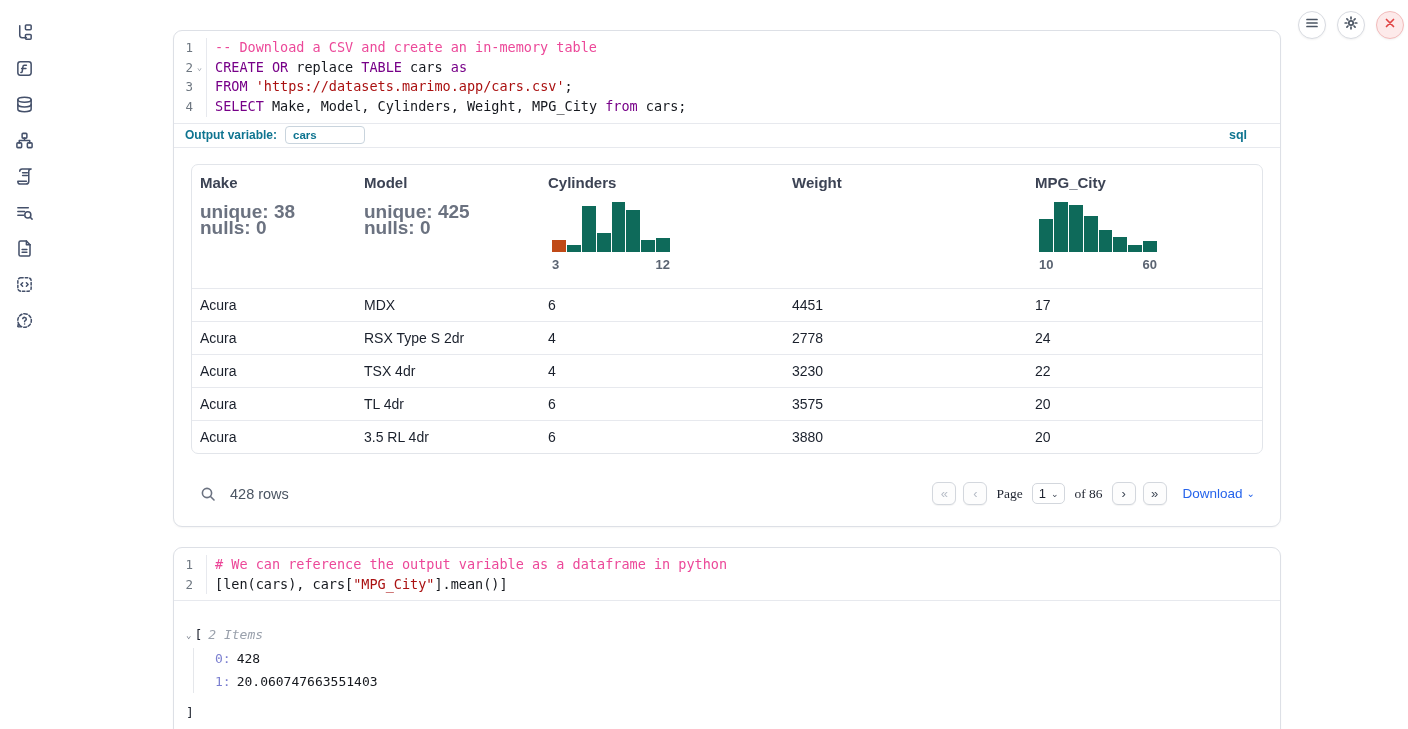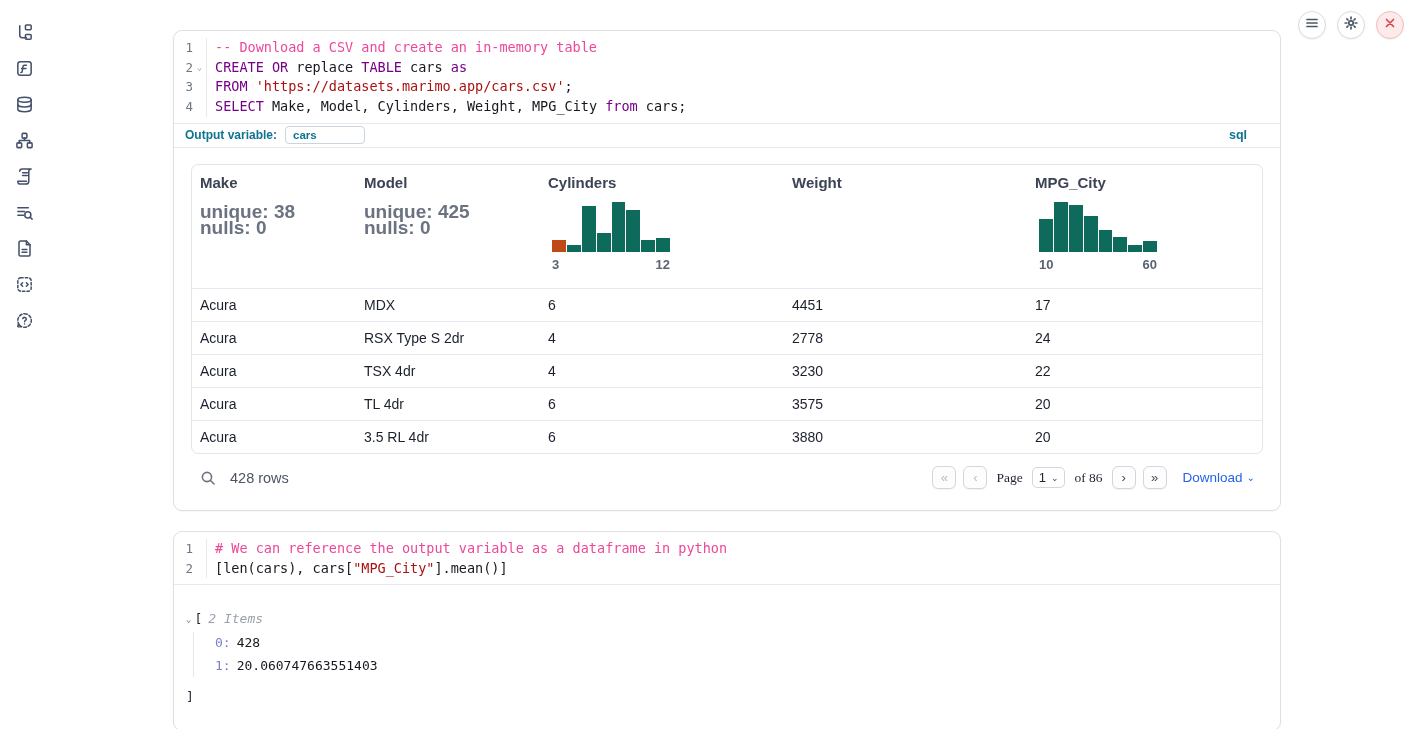--- a/index.html
+++ b/index.html
@@ -50,21 +50,21 @@
   .col-stats { margin-top:13px; font-size:19px; color:#6b7280; line-height:16.5px; }
   .hist-wrap { margin-left:4px; margin-top:11px; width:118px; }
   .hist { display:flex; align-items:flex-end; gap:1px; height:50px; }
   .hist .bar { flex:1; background:#0e6a5a; }
   .hist .bar.hl { background:#c04a17; }
   .hist-labels { display:flex; justify-content:space-between; margin-top:5px; font-size:13px; color:#5b6472; }
   .dt-row { height:33px; border-top:1px solid #e7e9ee; align-items:center; font-size:14px; color:#1a202c; }
   .dt-cell { padding-left:8px; }
 
   
-  .dt-footer { margin-top:8px; display:flex; align-items:center; padding:0 8px 0 8px; height:32px; }
+  .dt-footer { margin-top:24px; display:flex; align-items:center; padding:0 8px 0 8px; height:32px; }
   .search-btn { width:18px; height:18px; display:flex; align-items:center; justify-content:center; cursor:pointer; }
   .search-btn svg { width:16px; height:16px; stroke:#6b7280; fill:none; stroke-width:1.6; stroke-linecap:round; }
   .row-count { margin-left:13px; font-size:14.5px; color:#4b5563; }
   .pager { margin-left:auto; display:flex; align-items:center; gap:7px; }
   .pg-btn { min-width:24px; height:23px; border:1px solid #d3d7dd; border-radius:6px; background:#fdfdfd; box-shadow:0 1px 1px rgba(0,0,0,.05); display:flex; align-items:center; justify-content:center; font-size:13px; color:#3f4856; cursor:pointer; padding:0 4px; }
   .pg-btn.dis { color:#b6bcc6; }
   .pg-text { font-size:13.5px; color:#1f2430; margin:0 2px;font-family:Liberation Serif, serif; }
   .pg-select { display:flex; align-items:center; gap:5px; border:1px solid #d3d7dd; border-radius:5px; height:21px; padding:0 6px; font-size:13px; color:#1f2430; cursor:pointer; background:#fff; }
   .pg-select .caret { font-size:9px; color:#3f4856; }
   .download { margin-left:16px; display:flex; align-items:center; gap:4px; color:#2563eb; font-size:13.5px; cursor:pointer; }

